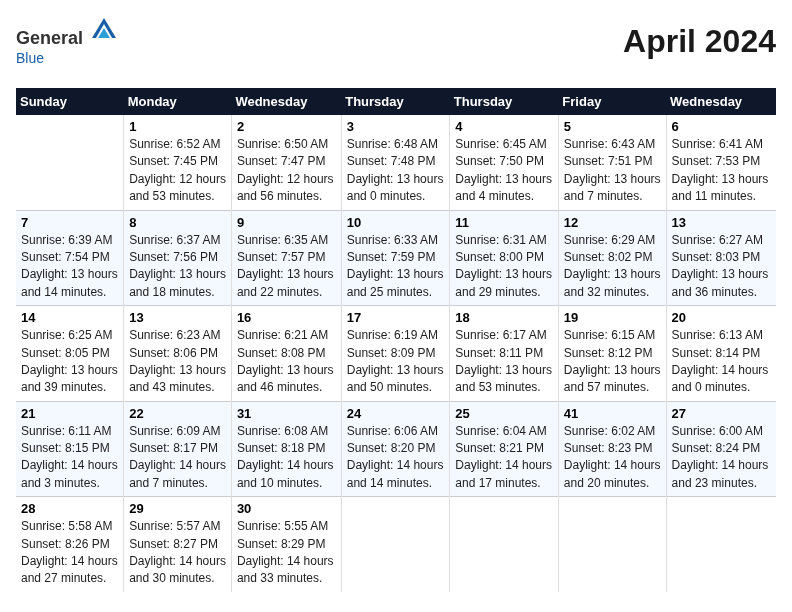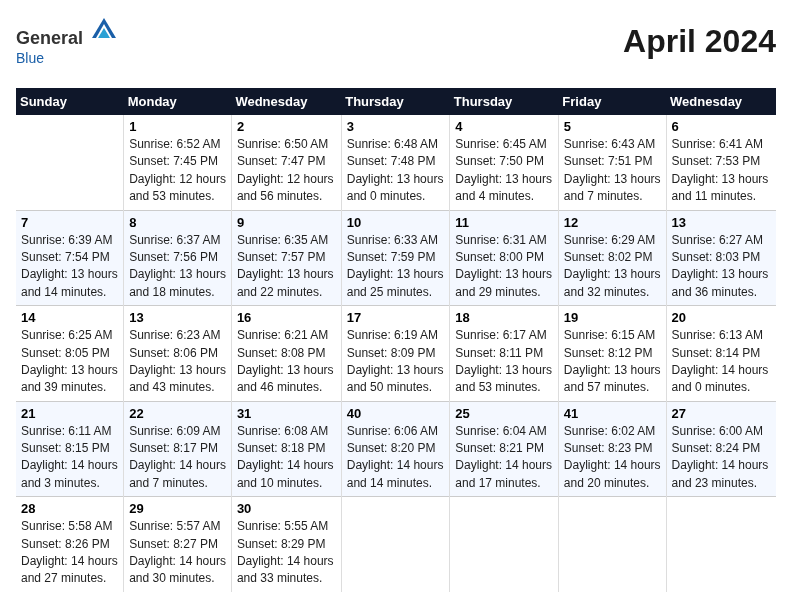--- a/index.html
+++ b/index.html
@@ -224,21 +224,21 @@
         </td>
         <td>
           <div class="day-num">22</div>
           <div class="day-info">Sunrise: 6:09 AM<br>Sunset: 8:17 PM<br>Daylight: 14 hours and 7 minutes.</div>
         </td>
         <td>
           <div class="day-num">31</div>
           <div class="day-info">Sunrise: 6:08 AM<br>Sunset: 8:18 PM<br>Daylight: 14 hours and 10 minutes.</div>
         </td>
         <td>
-          <div class="day-num">40</div>
+          <div class="day-num">24</div>
           <div class="day-info">Sunrise: 6:06 AM<br>Sunset: 8:20 PM<br>Daylight: 14 hours and 14 minutes.</div>
         </td>
         <td>
           <div class="day-num">25</div>
           <div class="day-info">Sunrise: 6:04 AM<br>Sunset: 8:21 PM<br>Daylight: 14 hours and 17 minutes.</div>
         </td>
         <td>
           <div class="day-num">41</div>
           <div class="day-info">Sunrise: 6:02 AM<br>Sunset: 8:23 PM<br>Daylight: 14 hours and 20 minutes.</div>
         </td>

